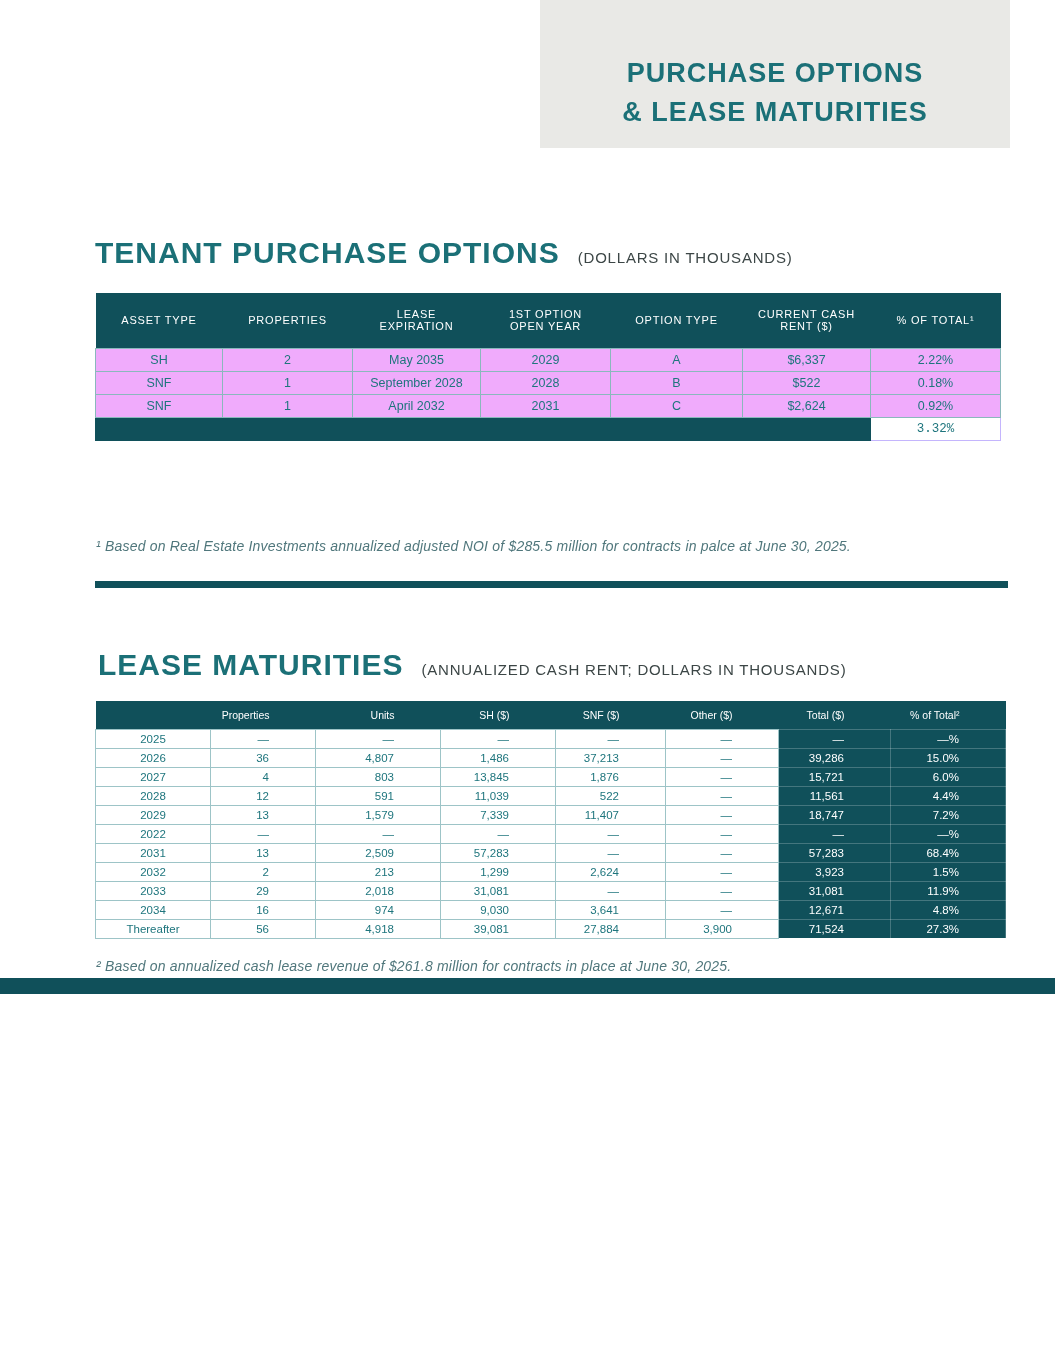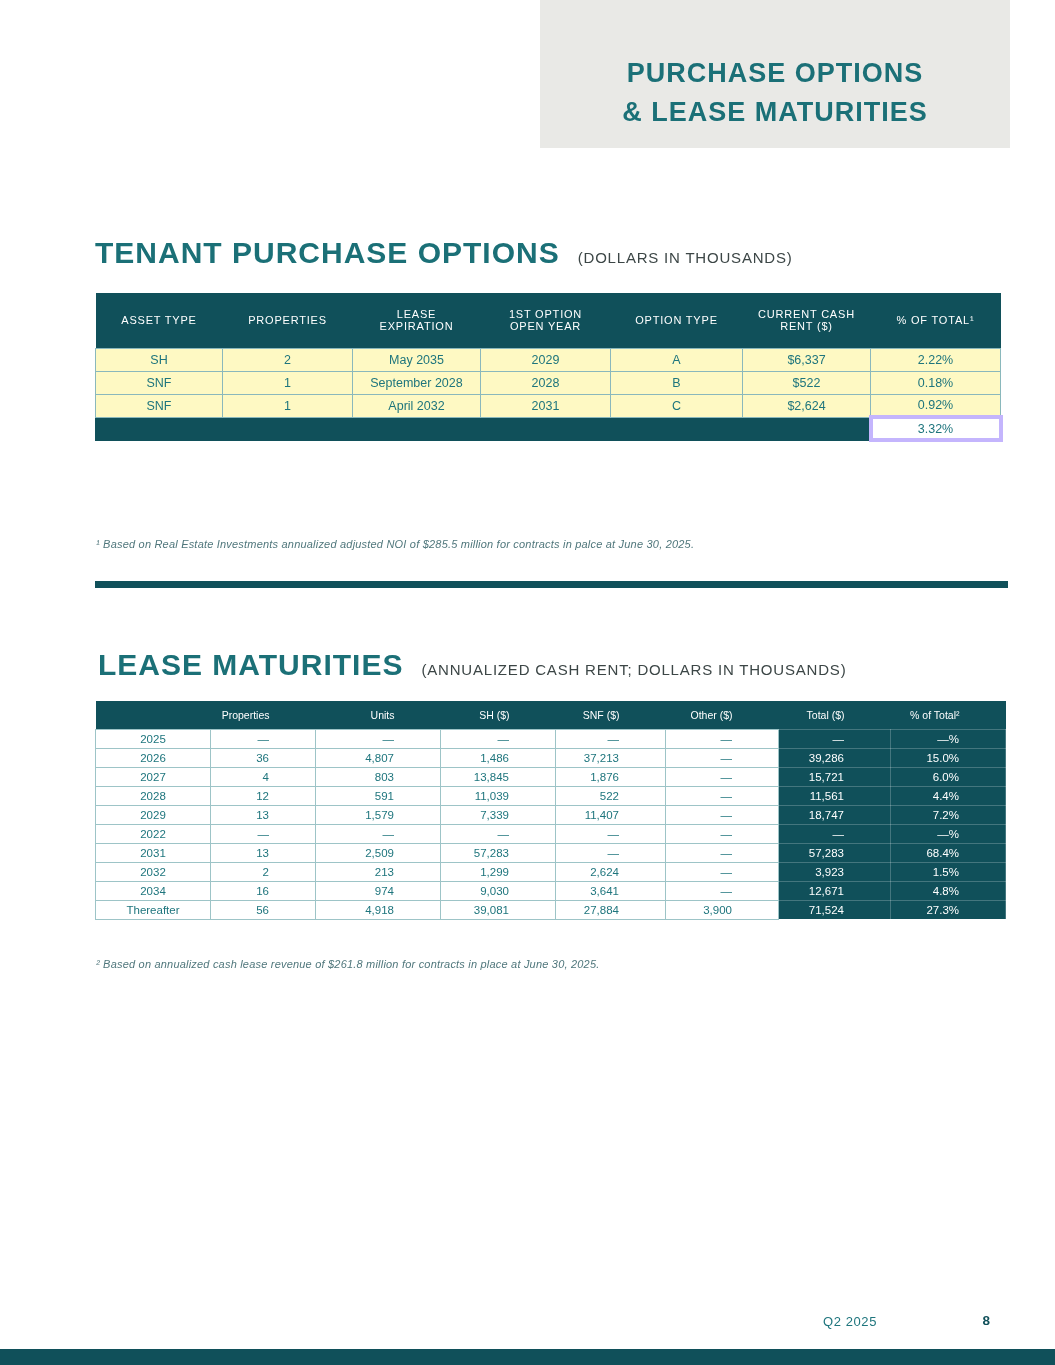--- a/index.html
+++ b/index.html
@@ -1,17 +1,17 @@
 <!DOCTYPE html>
 <html><head>
 <meta charset="utf-8">
 <style>
   * { margin:0; padding:0; box-sizing:border-box; }
   html,body { background:#fff; font-family:"Liberation Sans", sans-serif; }
-  .page { position:relative; width:1055px; height:1365px; background:#ffffff; overflow:hidden; }
+  .page { position:relative; width:1055px; height:994px; background:#ffffff; overflow:hidden; }
 
   
   .header-block {
     position:absolute; left:540px; top:0; width:470px; height:148px;
     background:#e9e9e6; display:flex; align-items:flex-end; justify-content:center;
     padding-bottom:16px;
   }
   .header-title { text-align:center; color:#1b7077; font-weight:700; font-size:27px;
     letter-spacing:1px; line-height:39px; }
 
@@ -22,31 +22,31 @@
 
   .s1-heading { left:95px; top:236px; }
   .s2-heading { left:98px; top:648px; }
 
   
   .po-table { position:absolute; left:95px; top:293px; width:905px;
     border-collapse:collapse; table-layout:fixed; }
   .po-table th { background:#10505a; color:#ffffff; font-size:11px; font-weight:400;
     letter-spacing:0.8px; height:55px; text-align:center; vertical-align:middle; padding:4px 10px; }
   .po-table tbody td { height:23px; text-align:center; font-size:12.5px; color:#1e757d;
-    border:1px solid #8ab8bc; background:#fef9c3; }
+    border:1px solid #8ab8bc; background:#f0abfc; }
   .po-table .total-bar { background:#10505a; height:23px; border:1px solid #10505a; }
   .po-table .total-val { height:23px; text-align:center; font-size:12.5px; color:#1e757d;
-    border:4px solid #c4b5fd; }
+    border:1px solid #c4b5fd;font-family:Liberation Mono, monospace; }
 
   
   .option-type { position:absolute; left:95px; top:452px; }
   .ot-title { font-size:16px; font-weight:700; color:#136a72; margin-bottom:8px; }
   .ot-item { font-size:12.5px; color:#1e757d; line-height:16.5px; padding-left:4px; }
 
-  .footnote { position:absolute; left:96px; font-size:11px; font-style:italic; color:#50777c; letter-spacing:0.2px; }
+  .footnote { position:absolute; left:96px; font-size:14px; font-style:italic; color:#50777c; letter-spacing:0.2px; }
   .footnote-1 { top:538px; }
   .footnote-2 { top:958px; }
 
   .divider { position:absolute; left:95px; top:581px; width:913px; height:7px; background:#10505a; }
 
   
   .lm-table { position:absolute; left:95px; top:701px; width:910px;
     border-collapse:collapse; table-layout:fixed; }
   .lm-table th { background:#10505a; color:#fff; font-weight:400; font-size:10.5px;
     height:28px; text-align:right; padding-right:46px; vertical-align:middle; }
@@ -247,20 +247,30 @@
           <td>2032</td>
           <td>2</td>
           <td>213</td>
           <td>1,299</td>
           <td>2,624</td>
           <td>—</td>
           <td>3,923</td>
           <td>1.5%</td>
         </tr>
         <tr>
+          <td>2033</td>
+          <td>29</td>
+          <td>2,018</td>
+          <td>31,081</td>
+          <td>—</td>
+          <td>—</td>
+          <td>31,081</td>
+          <td>11.9%</td>
+        </tr>
+        <tr>
           <td>2034</td>
           <td>16</td>
           <td>974</td>
           <td>9,030</td>
           <td>3,641</td>
           <td>—</td>
           <td>12,671</td>
           <td>4.8%</td>
         </tr>
         <tr>

